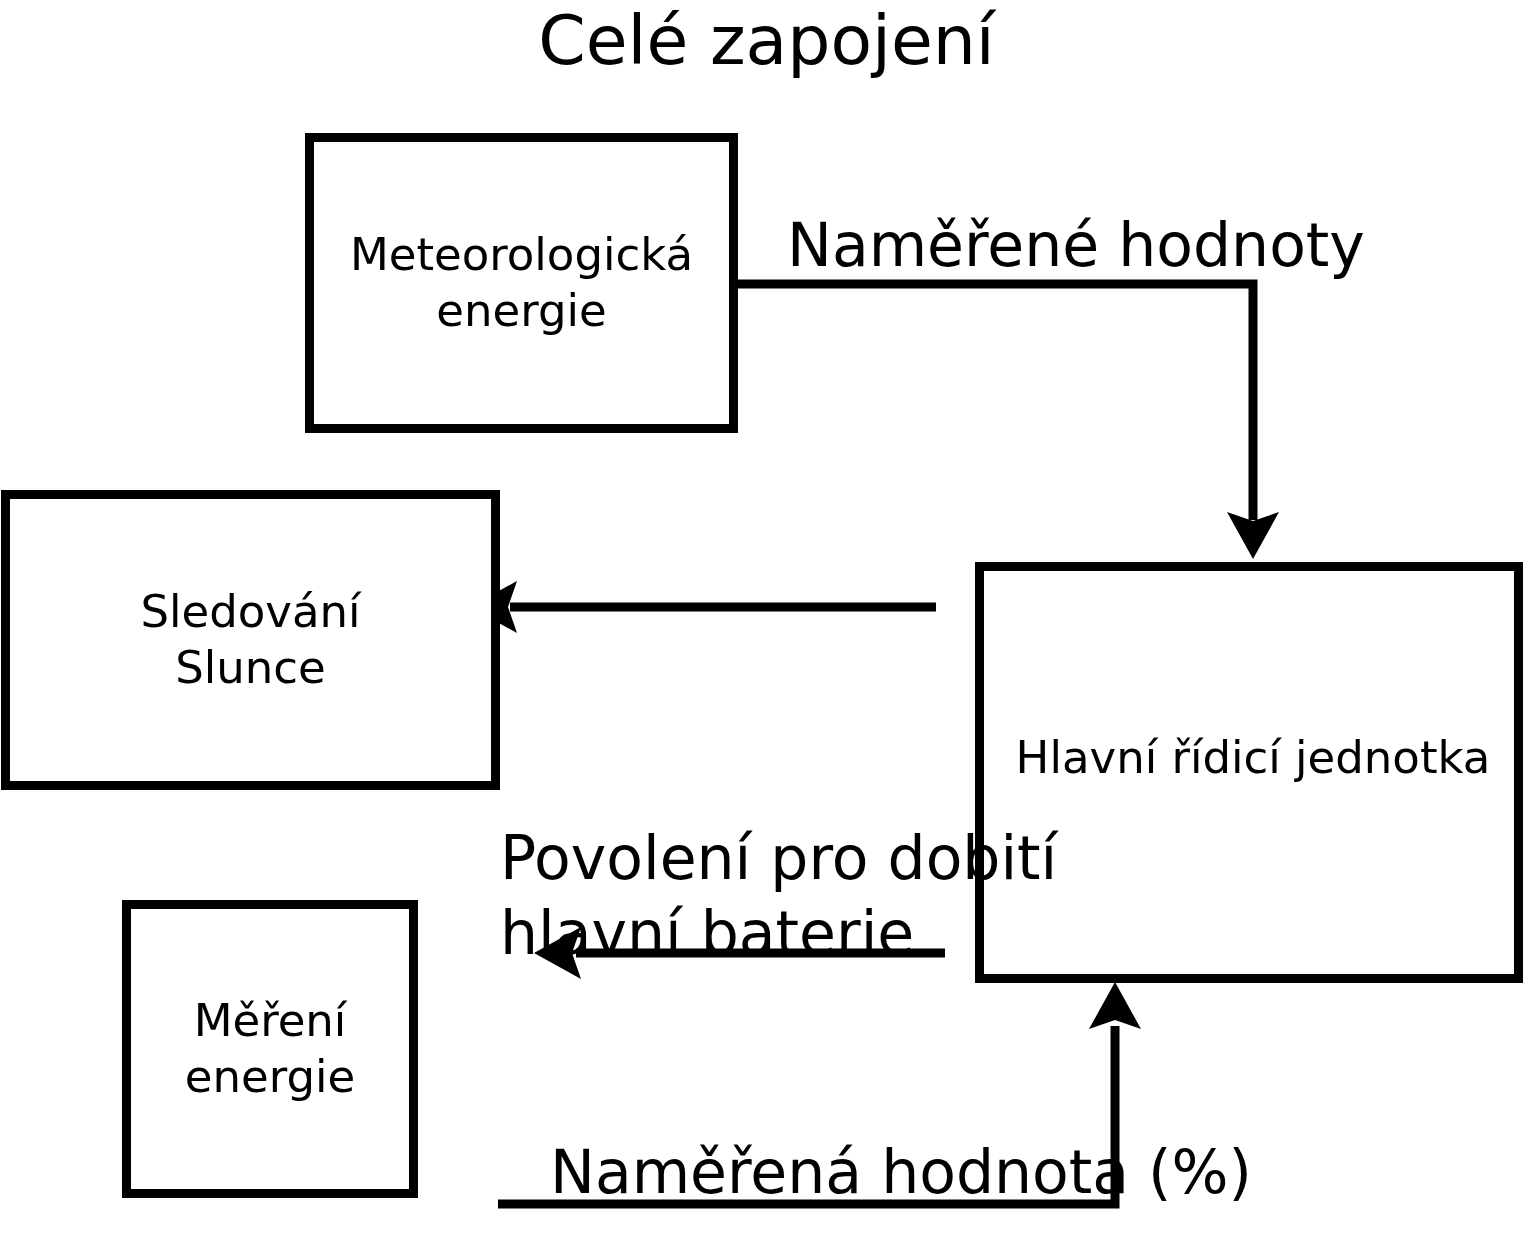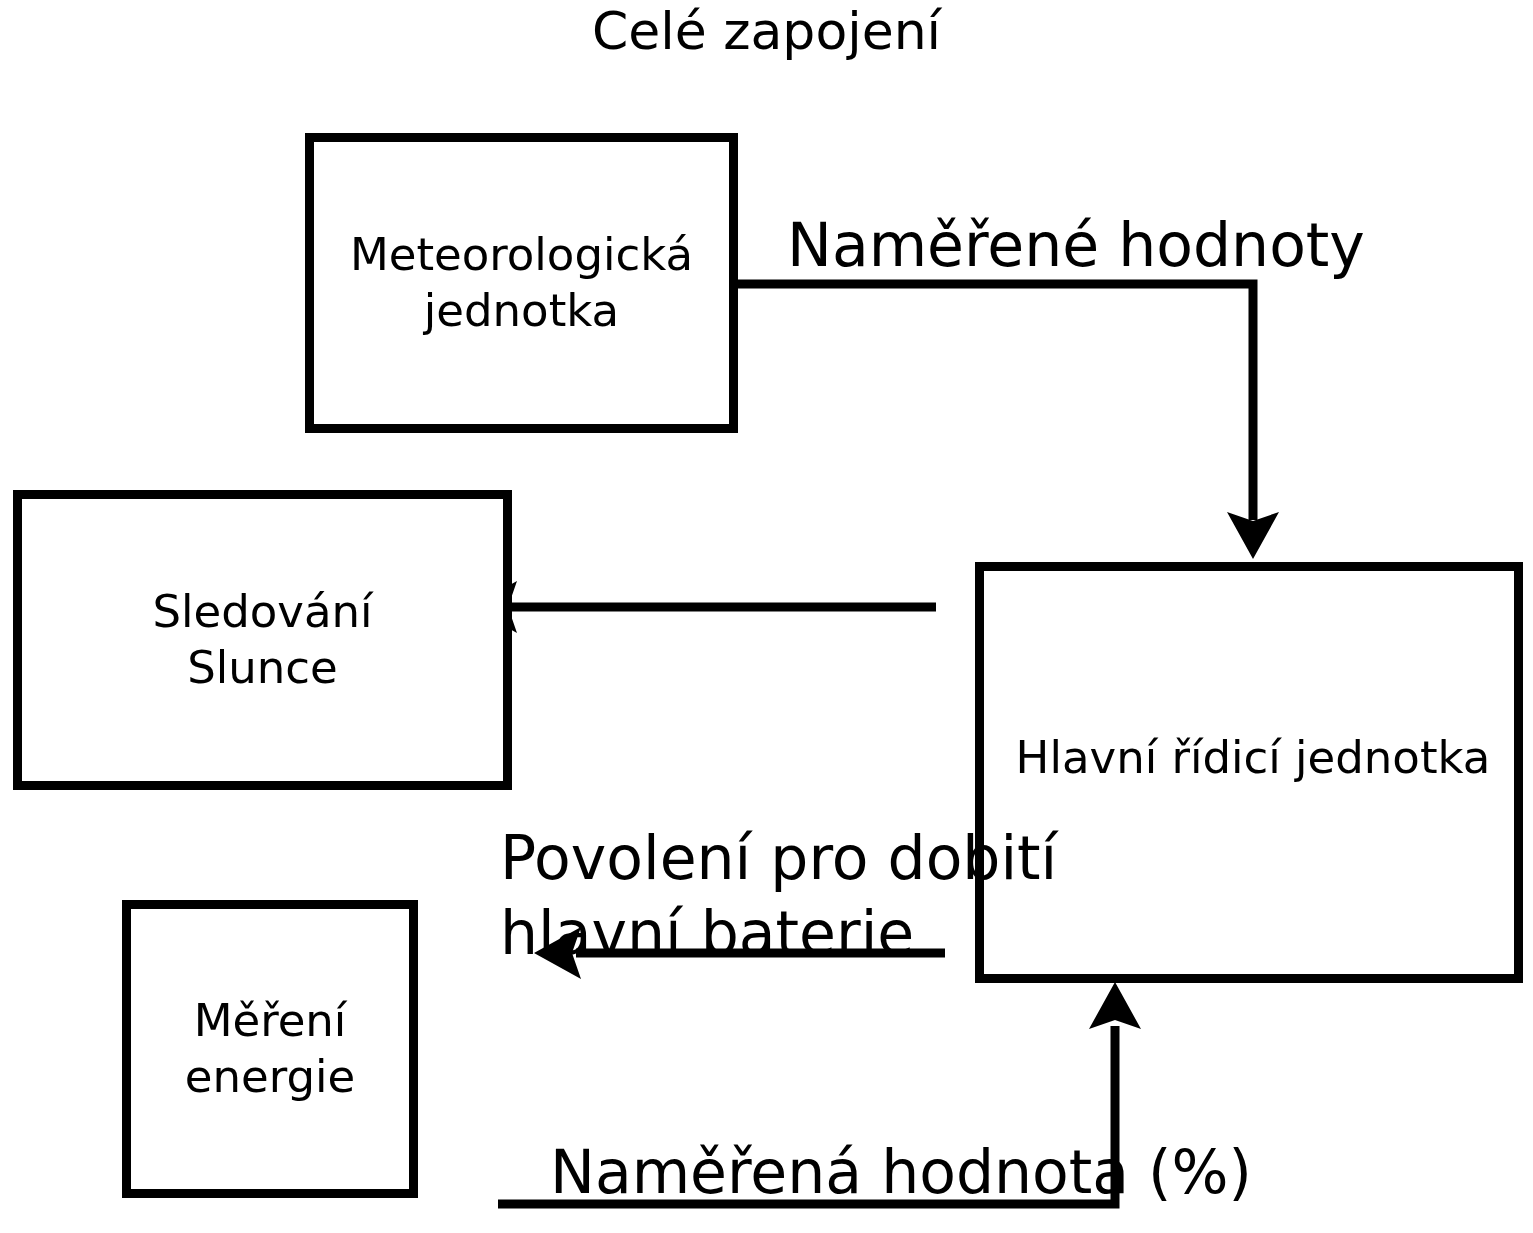--- a/index.html
+++ b/index.html
@@ -7,21 +7,21 @@
     position:relative;
     width:1533px;height:1233px;
     background:#ffffff;
     color:#000000;
     font-family:"DejaVu Sans","Liberation Sans",sans-serif;
     overflow:hidden;
   }
   .title{
     position:absolute;left:0;top:2px;width:100%;
     text-align:center;
-    font-size:52px;line-height:1.15;
+    font-size:68px;line-height:1.15;
     white-space:nowrap;
   }
   .box{
     position:absolute;
     box-sizing:border-box;
     border:9px solid #000000;
     background:#ffffff;
     display:flex;align-items:center;justify-content:center;
     text-align:center;
     font-size:45px;line-height:1.25;
@@ -51,24 +51,24 @@
     <g fill="#000000" stroke="none">
       <polygon points="1253,559 1227,512 1253,521 1279,512"></polygon>
       <polygon points="470,607 517,581 508,607 517,633"></polygon>
       <polygon points="534,953 581,927 572,953 581,979"></polygon>
       <polygon points="1115,982 1089,1029 1115,1020 1141,1029"></polygon>
     </g>
   </svg>
 
   <div class="box" style="left:305px;top:133px;width:433px;height:300px;">
     <span class="box-label">Meteorologická
-jednotka</span>
+energie</span>
   </div>
 
-  <div class="box" style="left:1px;top:490px;width:499px;height:300px;margin-left:12px;">
+  <div class="box" style="left:1px;top:490px;width:499px;height:300px;">
     <span class="box-label">Sledování
 Slunce</span>
   </div>
 
   <div class="box" style="left:122px;top:900px;width:296px;height:298px;">
     <span class="box-label">Měření
 energie</span>
   </div>
 
   <div class="box" style="left:975px;top:562px;width:548px;height:421px;padding-bottom:28px;padding-left:8px;">

